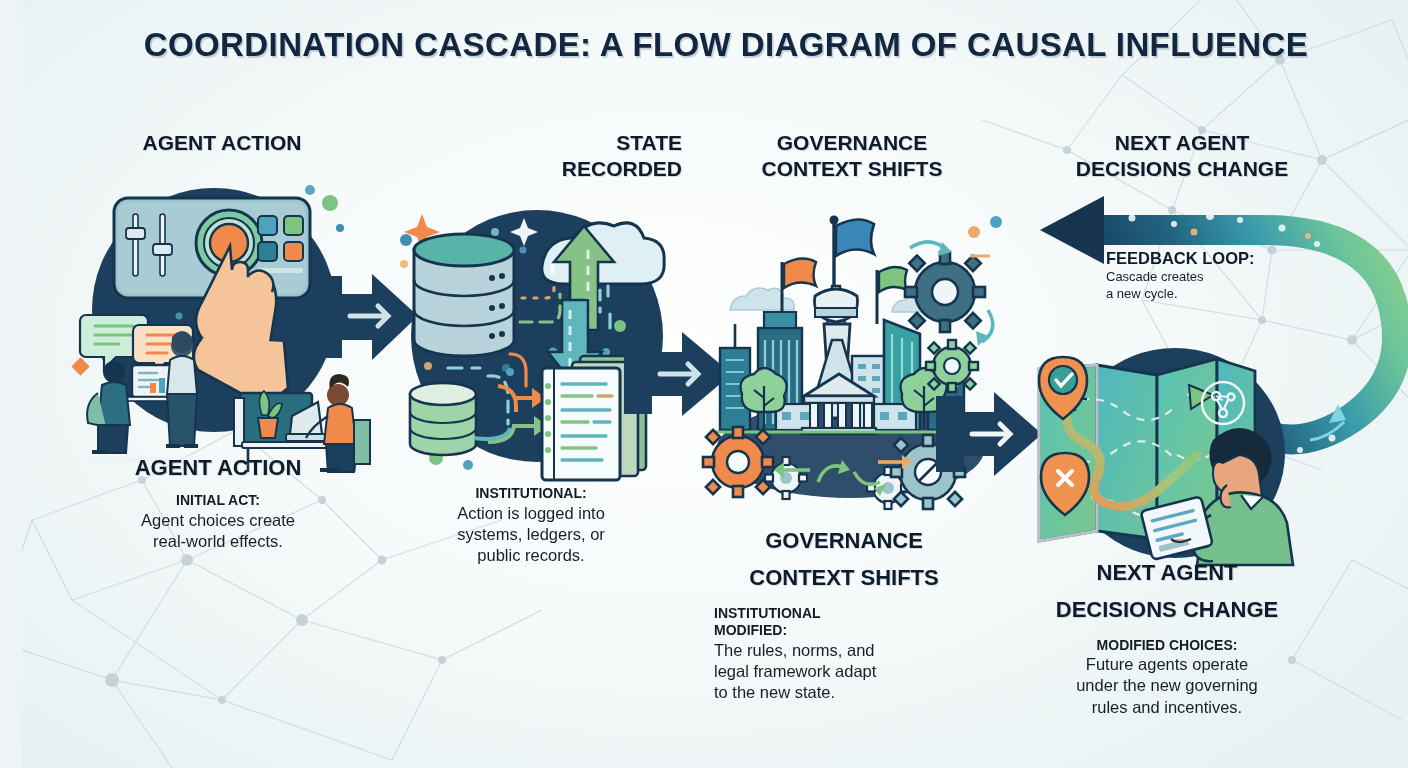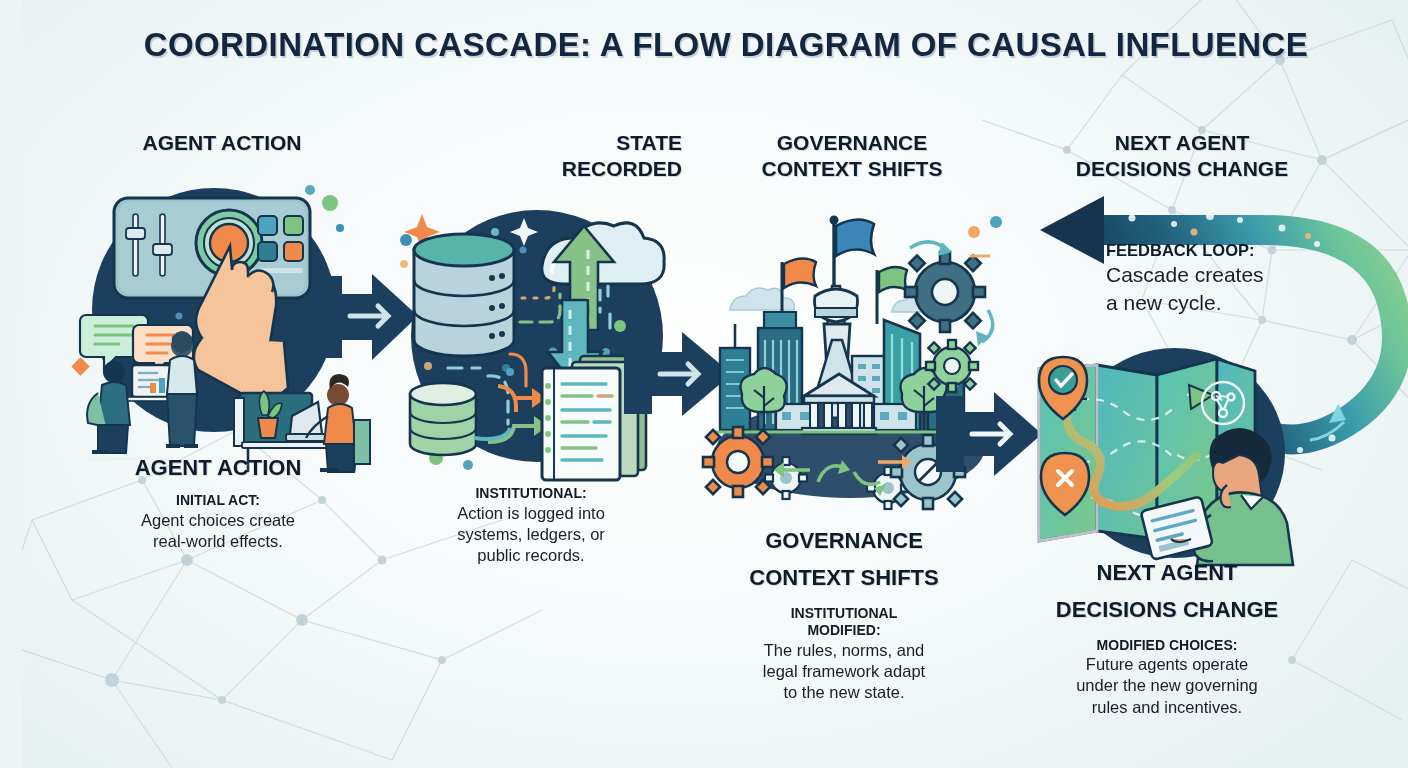--- a/index.html
+++ b/index.html
@@ -46,28 +46,28 @@
     text-shadow:1px 1px 0 rgba(150,165,180,.35);
     margin-bottom:11px;
   }
   .cap .cap-lead {
     font-size:14px; font-weight:bold; color:#121c26; line-height:1.25;
   }
   .cap .cap-body {
     font-size:16.5px; color:#16202b; line-height:1.28;
   }
   .cap.center { text-align:center; }
-  .cap.lefttext .cap-lead, .cap.lefttext .cap-body { text-align:center; }
+  .cap.lefttext .cap-lead, .cap.lefttext .cap-body { text-align:left; }
 
   
   .fb {
-    position:absolute; left:1084px; top:240px; width:215px;
+    position:absolute; left:1084px; top:248px; width:215px;
   }
   .fb .fb-title { font-size:16.5px; font-weight:bold; color:#0d1b2a; line-height:1.3; }
-  .fb .fb-body  { font-size:21px; color:#16202b; line-height:1.3; }
+  .fb .fb-body  { font-size:13px; color:#16202b; line-height:1.3; }
 
   svg.art { position:absolute; overflow:visible; }
 </style>
 </head>
 <body>
 
 <div id="stage">
 
   <svg id="netbg" viewBox="0 0 1408 768" xmlns="http://www.w3.org/2000/svg">
     <g stroke="#ccd9dd" stroke-width="1.2" fill="none" opacity=".85">

